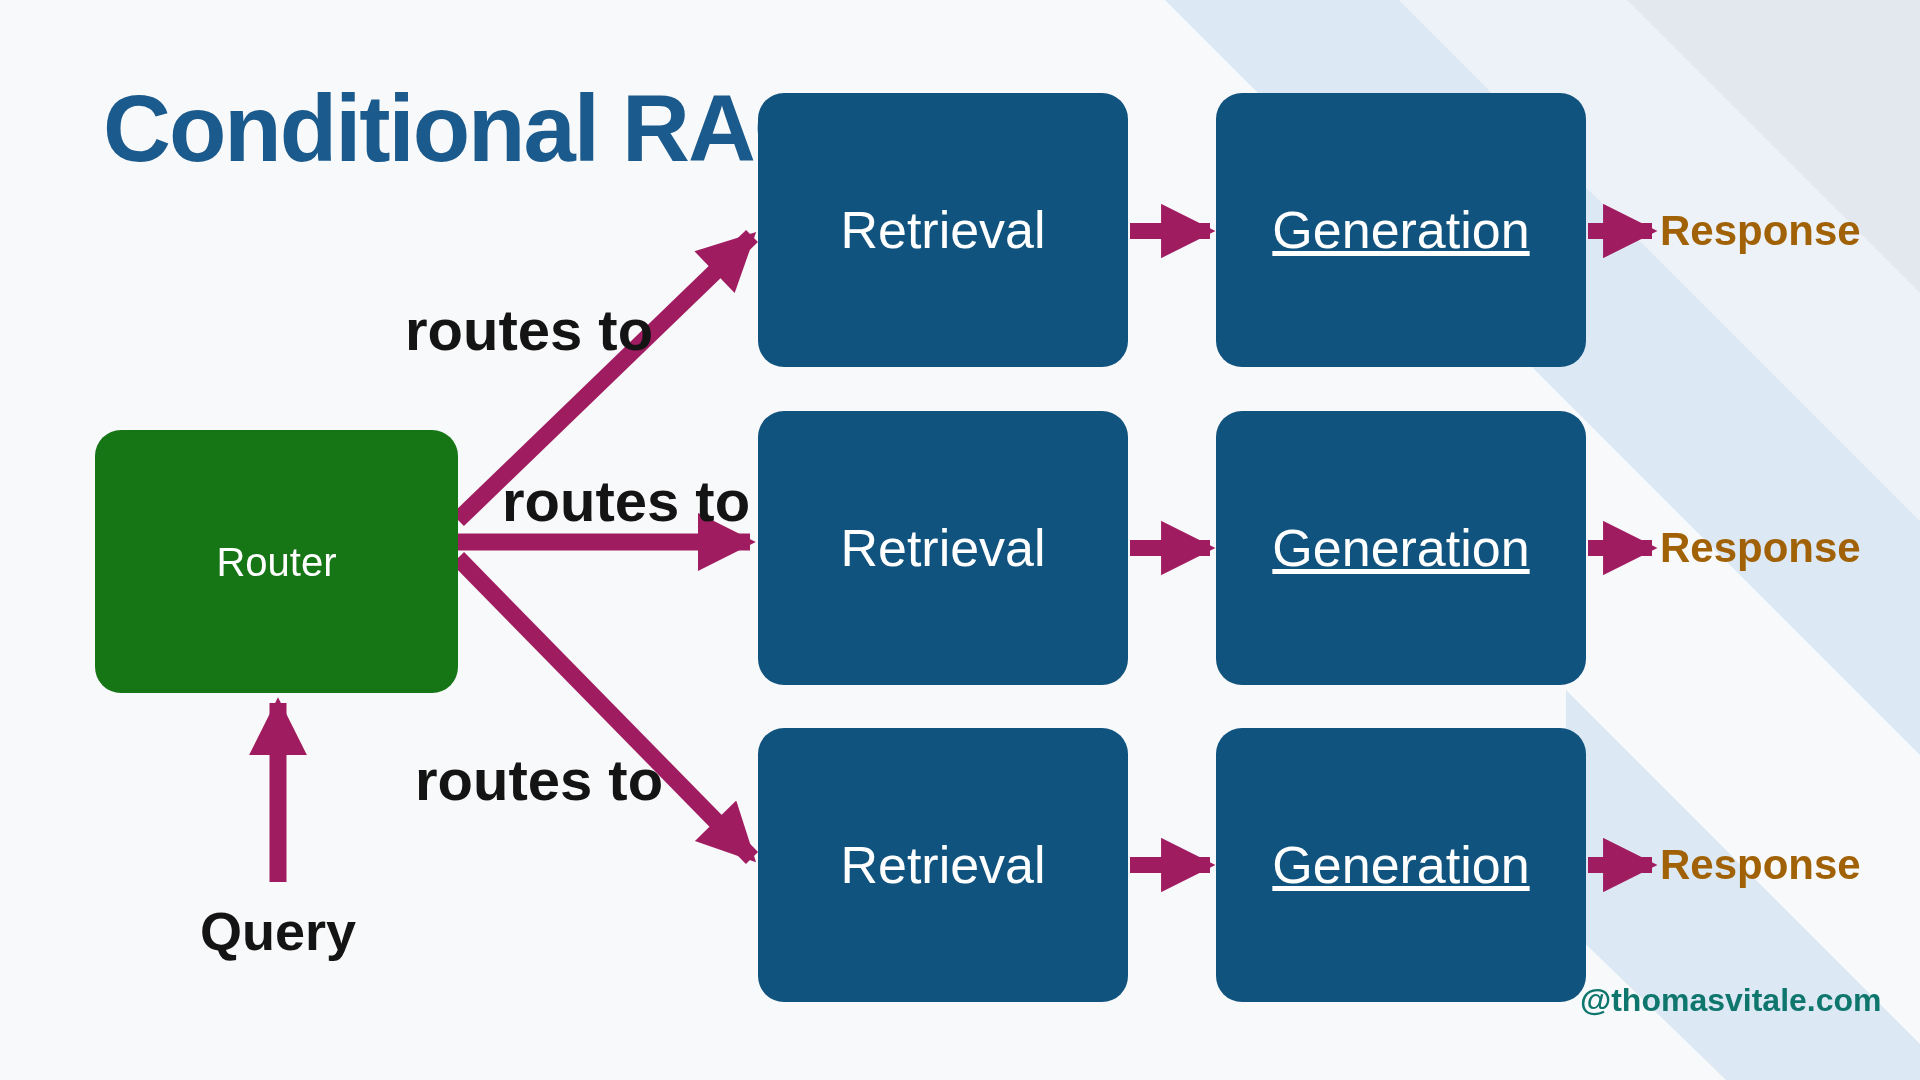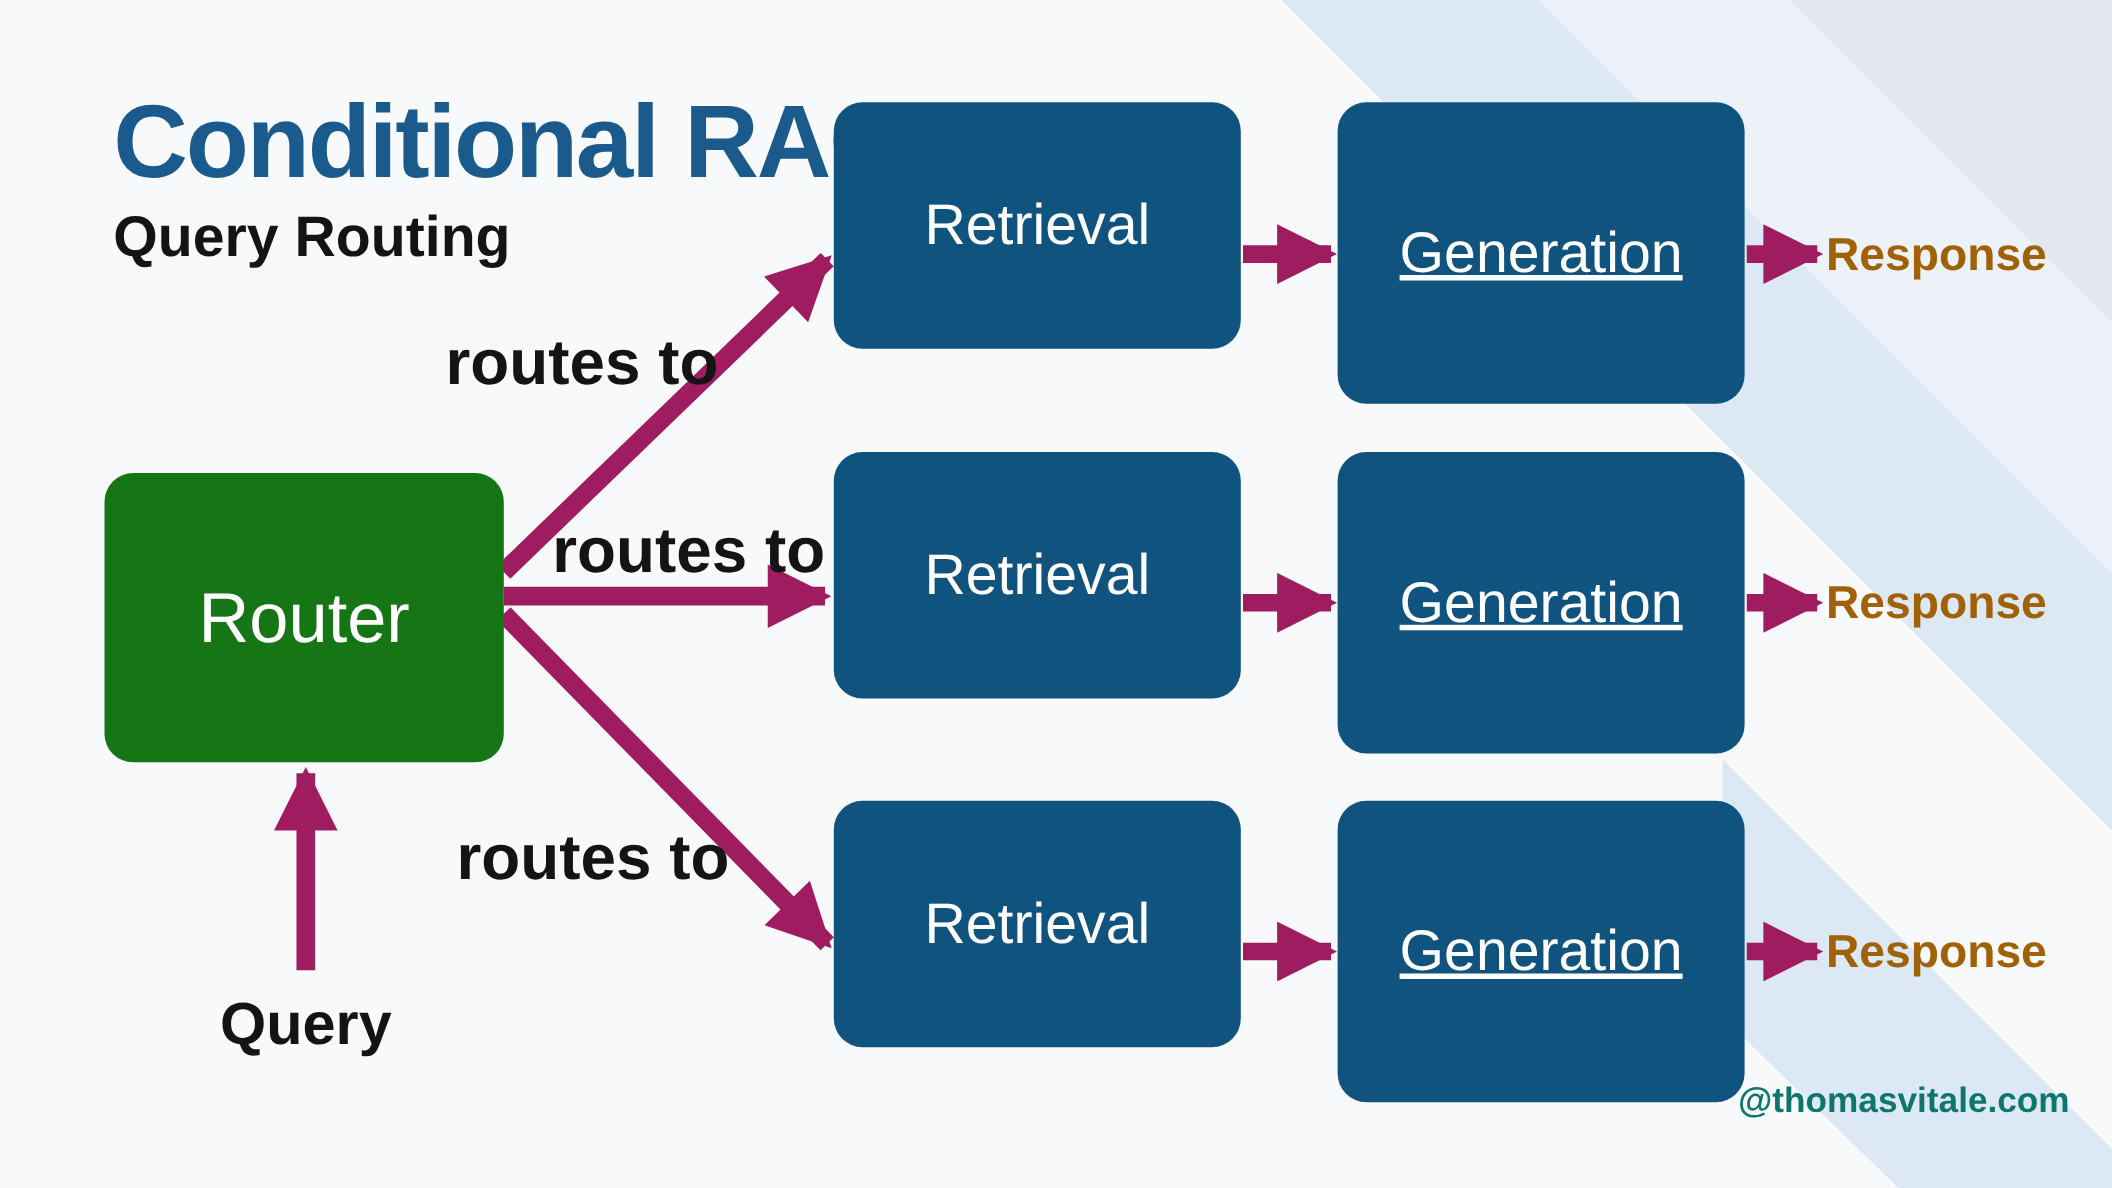--- a/index.html
+++ b/index.html
@@ -17,23 +17,23 @@
   .subtitle{
     position:absolute;left:103px;top:190px;
     font-size:52px;font-weight:700;color:#141414;line-height:1;white-space:nowrap;
   }
   .node{
     position:absolute;display:flex;align-items:center;justify-content:center;
     border-radius:26px;color:#FFFFFF;font-weight:400;
   }
   .node .lbl{font-size:52px;line-height:1;}
   .router{left:95px;top:430px;width:363px;height:263px;background:#167616;}
-  .router .lbl{font-size:64px;}
+  .router .lbl{font-size:40px;}
   .blue{background:#10537E;}
-  .ret{left:758px;width:370px;height:224px;}
+  .ret{left:758px;width:370px;height:274px;}
   .gen{left:1216px;width:370px;height:274px;text-decoration:underline;}
   .row1{top:93px;}.row2{top:411px;}.row3{top:728px;}
   .response{
     position:absolute;left:1660px;width:250px;
     font-size:42px;font-weight:700;color:#a16207;line-height:64px;white-space:nowrap;
   }
   .resp1{top:199px;}.resp2{top:516px;}.resp3{top:833px;}
   .route-label{
     position:absolute;font-size:58px;font-weight:700;color:#141414;
     line-height:1;white-space:nowrap;
@@ -76,21 +76,20 @@
       <line x1="1130" y1="231" x2="1210" y2="231" stroke-width="16" marker-end="url(#ah)"></line>
       <line x1="1130" y1="548" x2="1210" y2="548" stroke-width="16" marker-end="url(#ah)"></line>
       <line x1="1130" y1="865" x2="1210" y2="865" stroke-width="16" marker-end="url(#ah)"></line>
       <line x1="1588" y1="231" x2="1652" y2="231" stroke-width="16" marker-end="url(#ah)"></line>
       <line x1="1588" y1="548" x2="1652" y2="548" stroke-width="16" marker-end="url(#ah)"></line>
       <line x1="1588" y1="865" x2="1652" y2="865" stroke-width="16" marker-end="url(#ah)"></line>
     </g>
   </svg>
 
   <div class="title">Conditional RAG</div>
-  <div class="subtitle">Query Routing</div>
 
   <div class="node router">
     <span class="lbl">Router</span>
   </div>
 
   <div class="query-label">Query</div>
 
   <div class="route-label route1">routes to</div>
   <div class="route-label route2">routes to</div>
   <div class="route-label route3">routes to</div>

